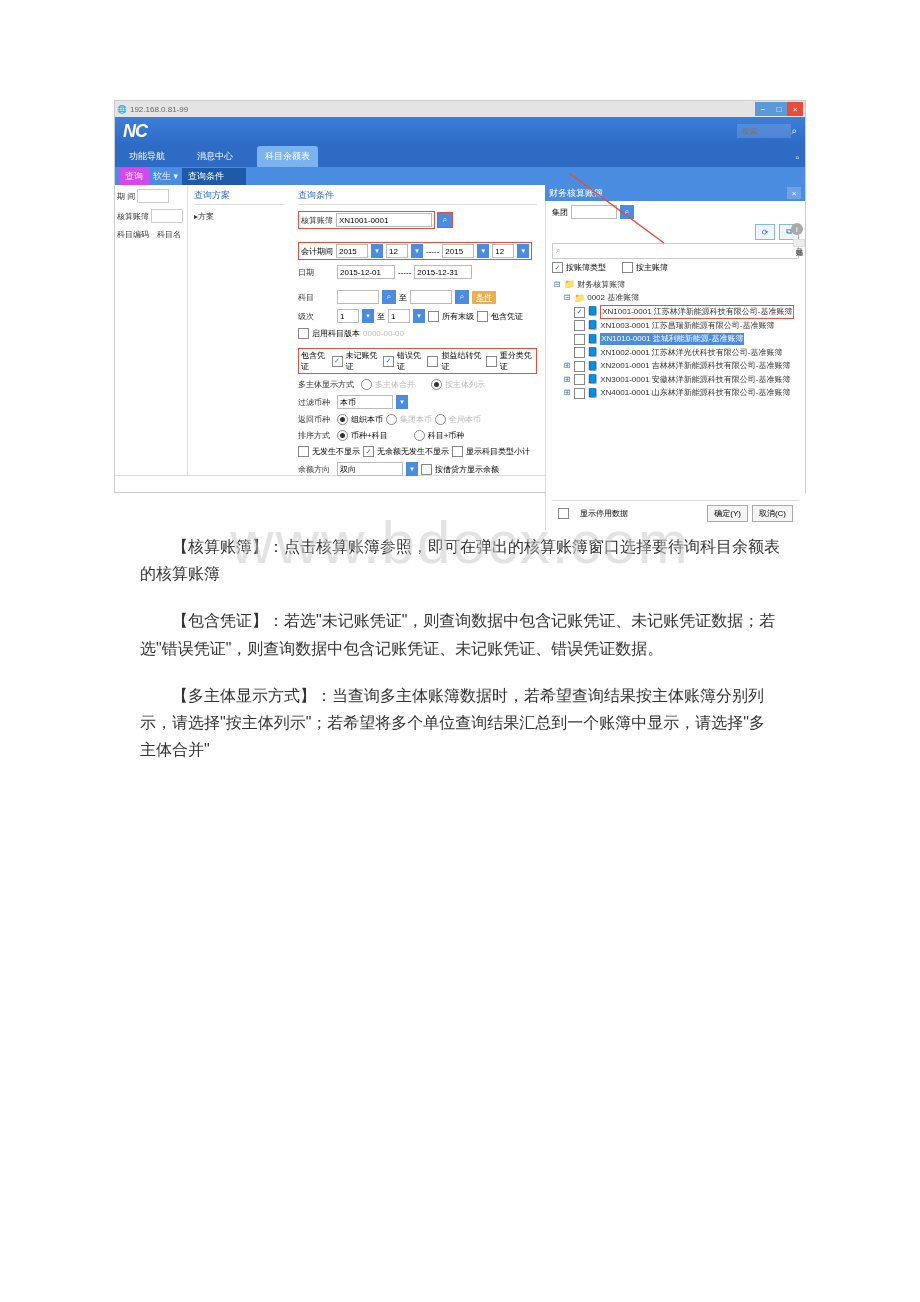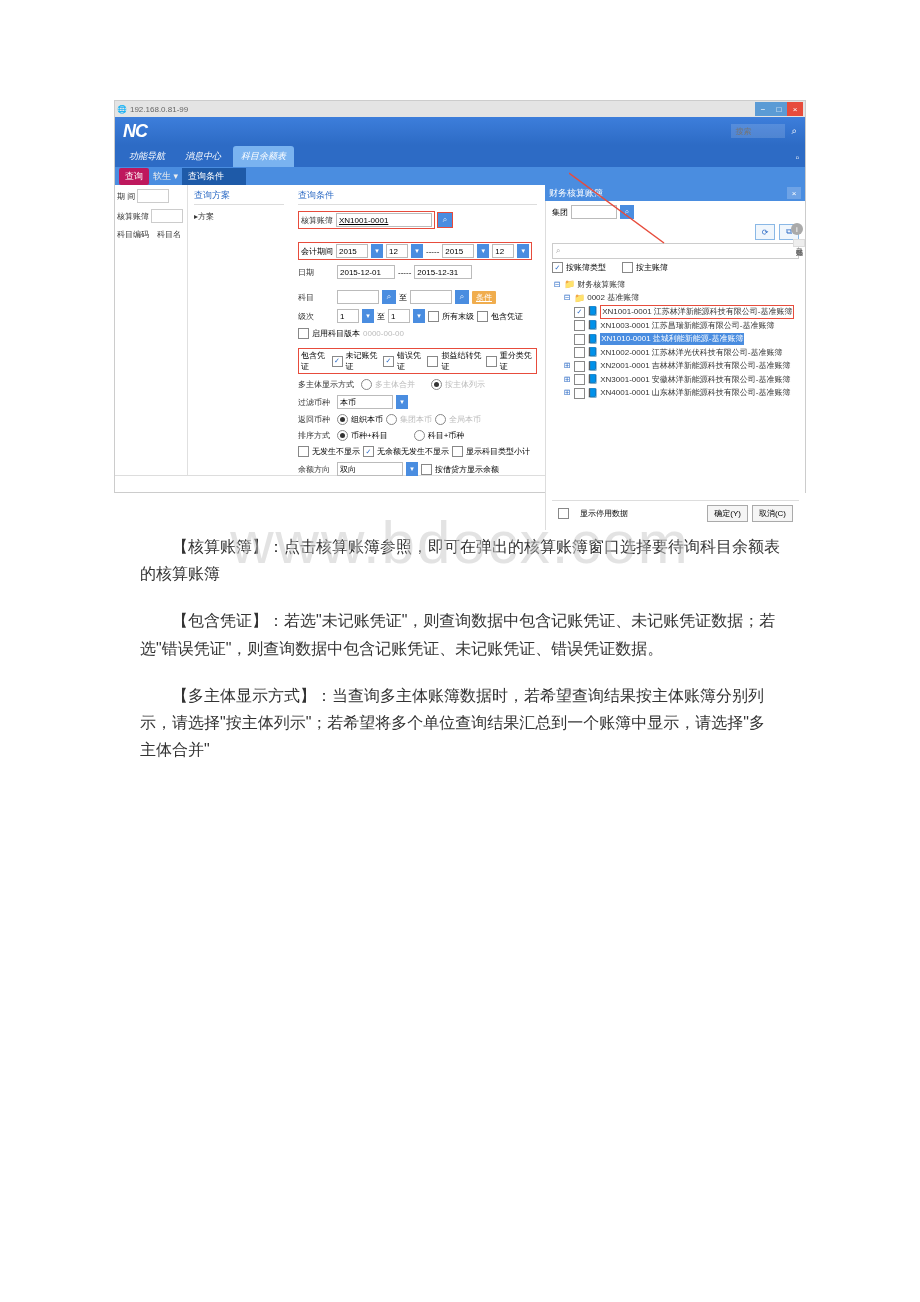--- a/index.html
+++ b/index.html
@@ -62,21 +62,20 @@
     .logo-nc {
       color: #fff;
       font-weight: bold;
       font-style: italic;
       font-size: 18px;
       letter-spacing: -1px;
     }
     .search-top {
       display: flex;
       align-items: center;
-      gap: 6px;
     }
     .search-top-input {
       width: 46px;
       height: 14px;
       background: rgba(255,255,255,0.15);
       border: none;
       font-size: 8px;
       color: #ddd;
       padding: 0 4px;
     }
@@ -89,24 +88,23 @@
       background: #2d6bc5;
       height: 22px;
       display: flex;
       align-items: flex-end;
       padding: 0 6px;
       justify-content: space-between;
     }
     .nav-tabs {
       display: flex;
       align-items: center;
-      gap: 4px;
+      gap: 16px;
       font-size: 9px;
       color: #fff;
-      font-style: italic;
     }
     .nav-tab {
       padding: 4px 8px;
     }
     .nav-tab.active {
       background: #7ab3f0;
       border-radius: 3px 3px 0 0;
       color: #fff;
     }
     .nav-right-icon {
@@ -119,21 +117,21 @@
       background: #4a8de0;
       height: 18px;
       display: flex;
       align-items: center;
       font-size: 9px;
       color: #fff;
       padding: 0 4px;
       gap: 4px;
     }
     .toolbar-btn-blue {
-      background: #be185d;
+      background: #d946ef;
       padding: 2px 6px;
       border-radius: 2px;
       color: #fff;
     }
     .toolbar-label {
       color: #eee;
     }
     .toolbar-search-tab {
       background: #1e5aa8;
       padding: 2px 22px 2px 6px;
@@ -552,21 +550,21 @@
         <div class="middle-header">查询方案</div>
         <div class="middle-item">▸方案</div>
       </div>
 
       <div class="center-panel">
         <div class="center-header">查询条件</div>
 
         <div class="form-row">
           <span class="red-group">
             <span class="form-label" style="width:auto">核算账簿</span>
-            <input class="form-input" style="width: 90px; text-decoration: underline;" value="XN1001-0001">
+            <input class="form-input" style="width: 90px;" value="XN1001-0001">
           </span>
           <span class="search-icon-small red-border">⌕</span>
         </div>
 
         <div style="height:8px"></div>
 
         <div class="form-row">
           <span class="red-group">
             <span>会计期间</span>
             <input class="form-input" style="width: 26px;" value="2015">

